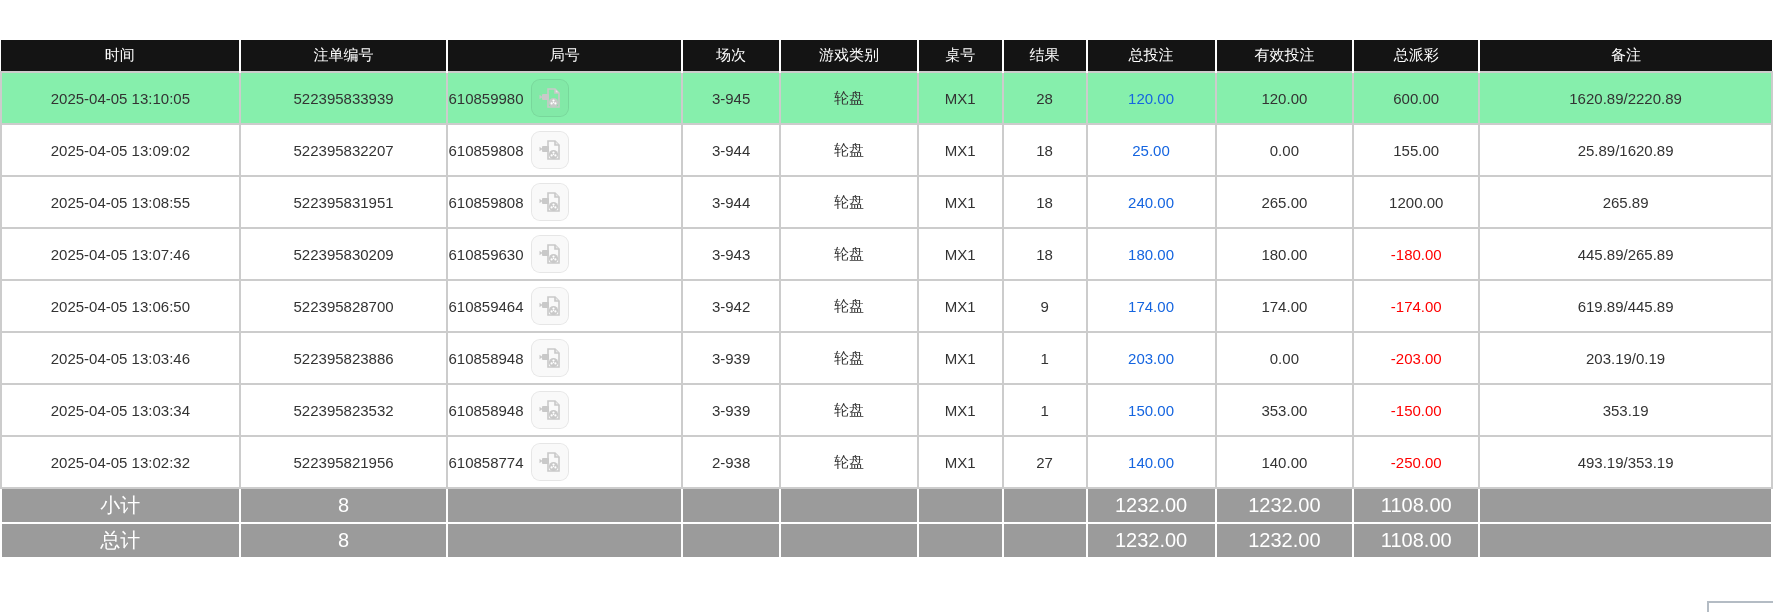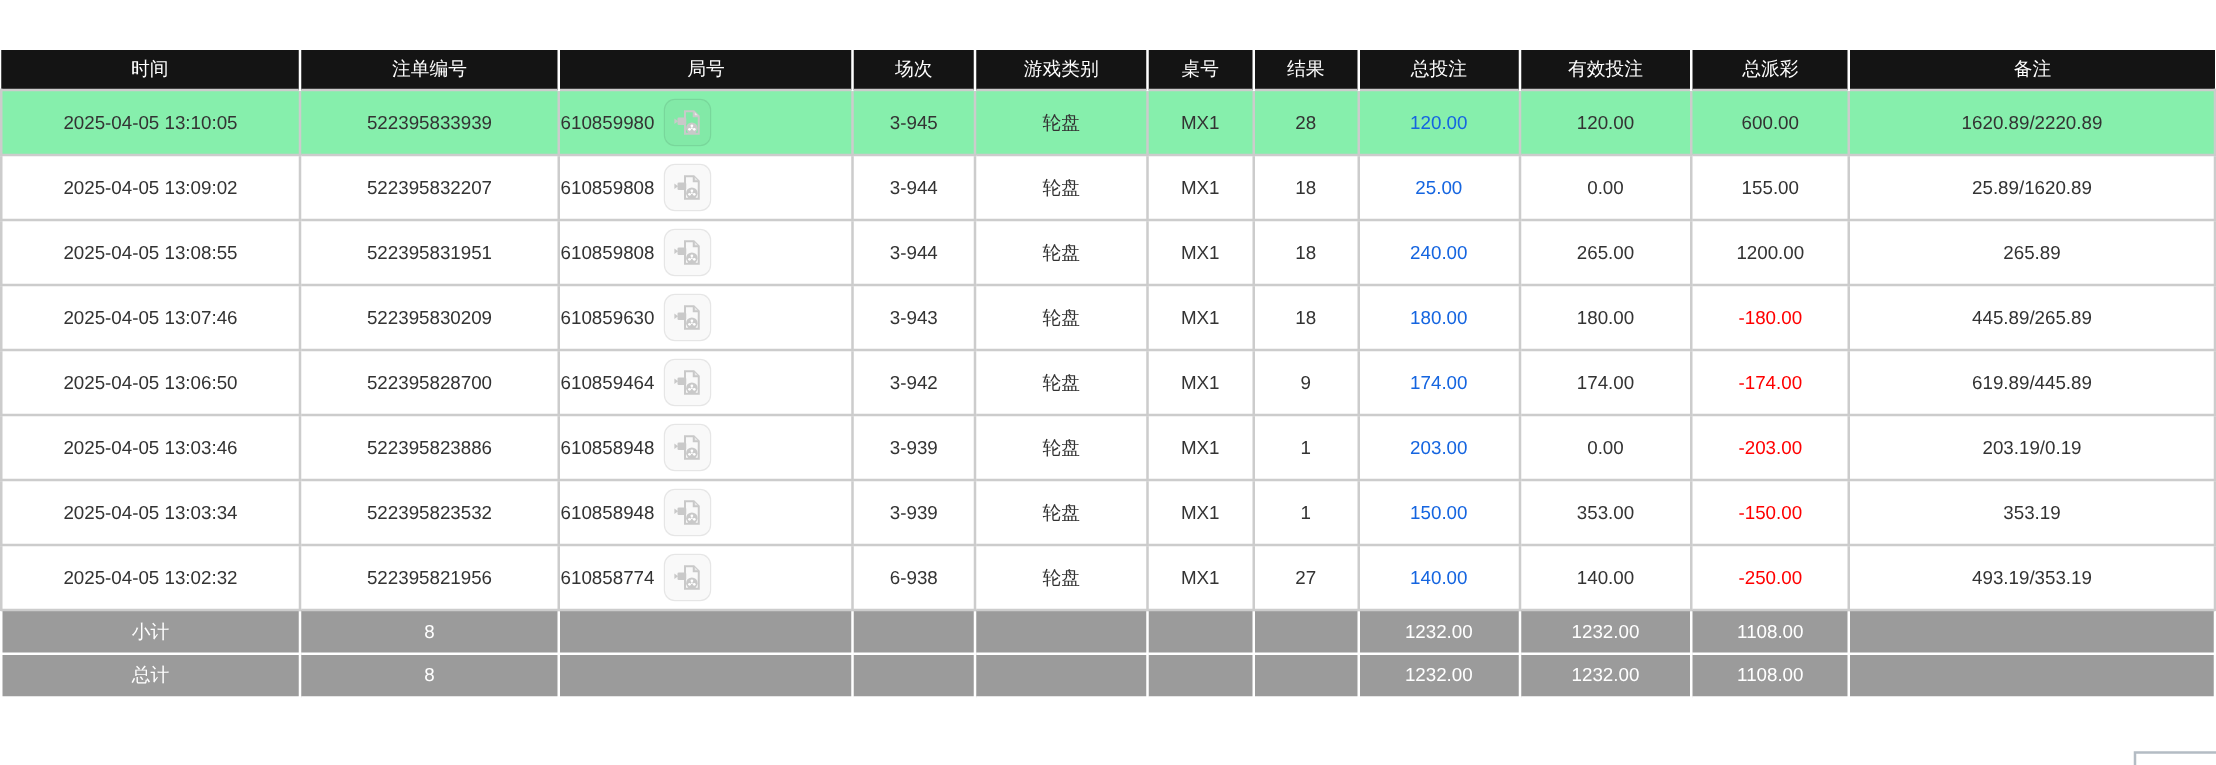--- a/index.html
+++ b/index.html
@@ -64,21 +64,21 @@
     cursor: pointer;
   }
   .neg { color: var(--neg-red, #ff0000); }
   .records-table tfoot td {
     background: #9b9b9b;
     color: #ffffff;
     text-align: center;
     height: 33px;
     border: 2px solid #ffffff;
     padding: 0;
-    font-size: 15px;
+    font-size: 20px;
   }
   .partial-box {
     position: absolute;
     left: 1707px;
     top: 601px;
     width: 90px;
     height: 40px;
     background: #ffffff;
     border: 2px solid #b4bcc4;
     box-sizing: border-box;
@@ -389,21 +389,21 @@
                 <g fill="#ffffff">
                   <circle cx="15.5" cy="14.6" r="1.1"></circle>
                   <circle cx="13.6" cy="17.4" r="1.1"></circle>
                   <circle cx="17.4" cy="17.4" r="1.1"></circle>
                   <circle cx="15.5" cy="16.5" r="0.7"></circle>
                 </g>
               </svg>
             </button>
           </span>
         </td>
-        <td>6-938</td>
+        <td>2-938</td>
         <td>轮盘</td>
         <td>MX1</td>
         <td>27</td>
         <td><a class="bet-link">140.00</a></td>
         <td>140.00</td>
         <td class="neg">-250.00</td>
         <td>493.19/353.19</td>
       </tr>
     </tbody>
   <tfoot>

